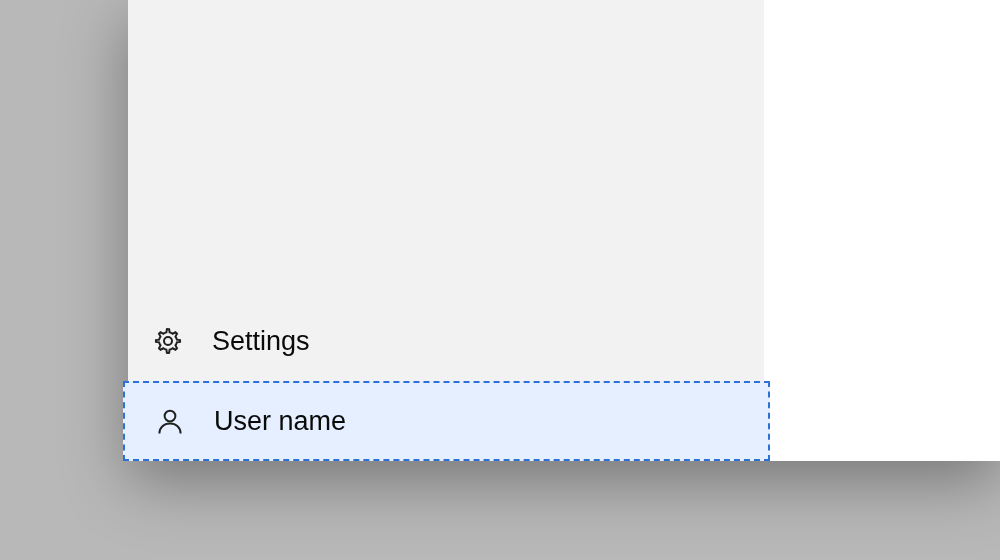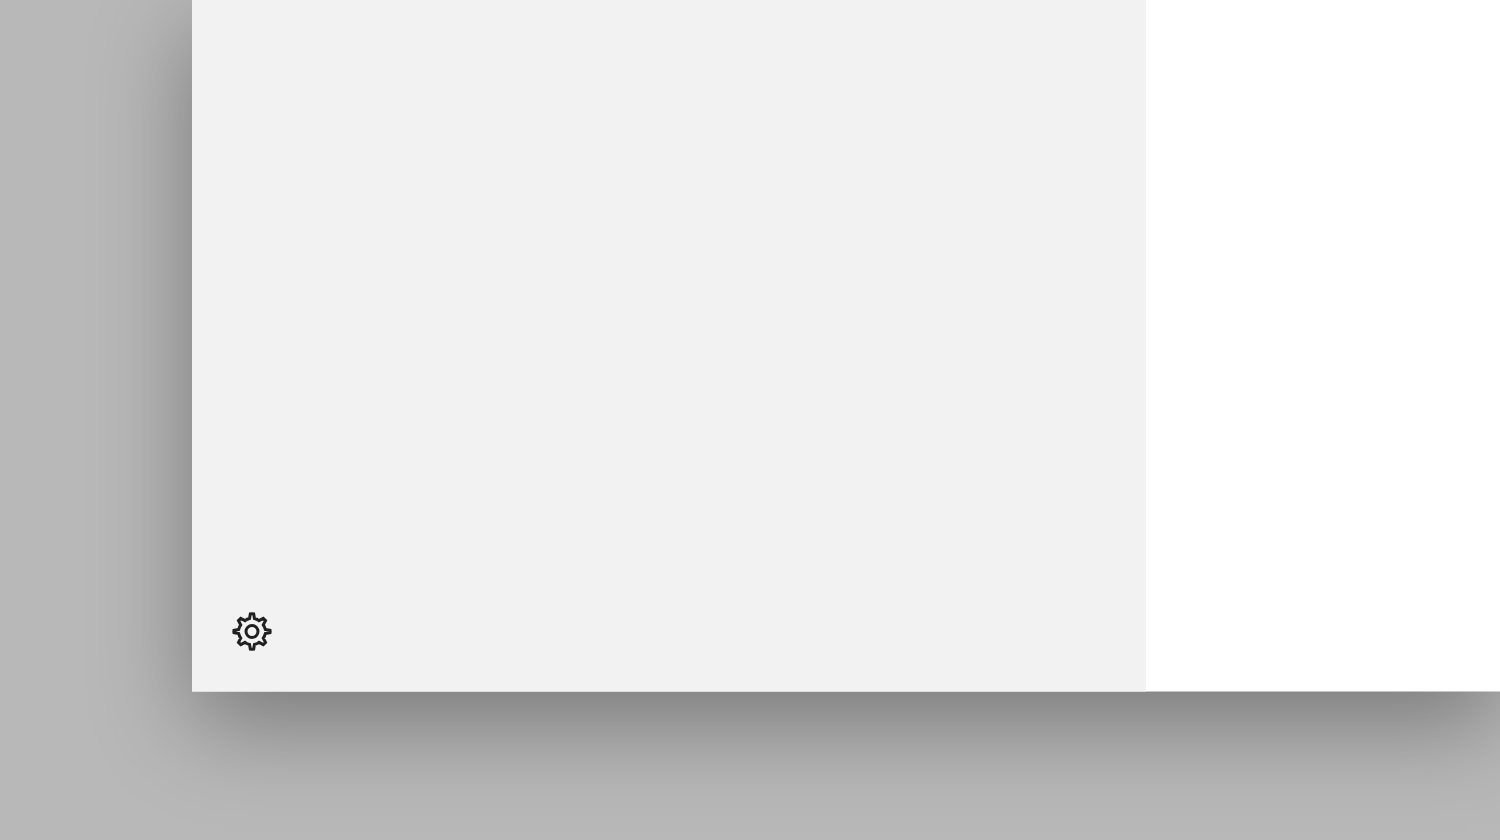--- a/index.html
+++ b/index.html
@@ -90,18 +90,28 @@
   <div class="side-panel">
     <div class="menu-list">
 
       <div class="menu-item">
         <span class="icon-wrap">
           <svg viewBox="0 0 24 24" width="30" height="30">
             <circle cx="12" cy="12" r="3.2"></circle>
             <path d="M12 2.5 L12.9 2.6 L13.3 5.1 C14.2 5.3 15 5.7 15.7 6.2 L18 5 L19.2 6.2 L18 8.5 C18.5 9.2 18.9 10 19.1 10.9 L21.6 11.3 L21.7 12 L21.6 12.7 L19.1 13.1 C18.9 14 18.5 14.8 18 15.5 L19.2 17.8 L18 19 L15.7 17.8 C15 18.3 14.2 18.7 13.3 18.9 L12.9 21.4 L12 21.5 L11.1 21.4 L10.7 18.9 C9.8 18.7 9 18.3 8.3 17.8 L6 19 L4.8 17.8 L6 15.5 C5.5 14.8 5.1 14 4.9 13.1 L2.4 12.7 L2.3 12 L2.4 11.3 L4.9 10.9 C5.1 10 5.5 9.2 6 8.5 L4.8 6.2 L6 5 L8.3 6.2 C9 5.7 9.8 5.3 10.7 5.1 L11.1 2.6 Z"></path>
           </svg>
         </span>
+        <span class="menu-label">Settings</span>
       </div>
 
+      <div class="menu-item selected">
+        <span class="icon-wrap">
+          <svg viewBox="0 0 24 24" width="30" height="30">
+            <circle cx="12" cy="8" r="4.3"></circle>
+            <path d="M3.5 22 C3.5 17 7.2 14 12 14 C16.8 14 20.5 17 20.5 22"></path>
+          </svg>
+        </span>
+        <span class="menu-label">User name</span>
+      </div>
 
     </div>
   </div>
 </div>
 
 </body></html>

